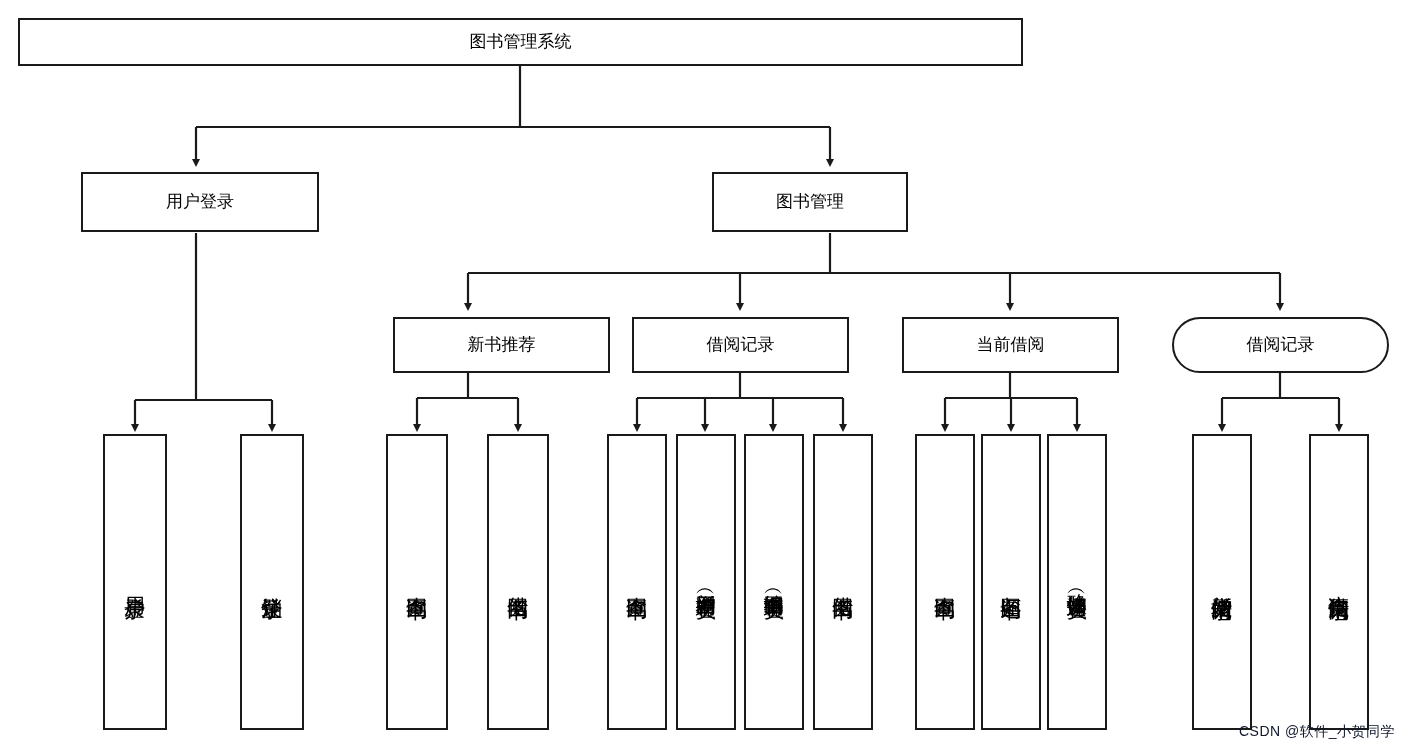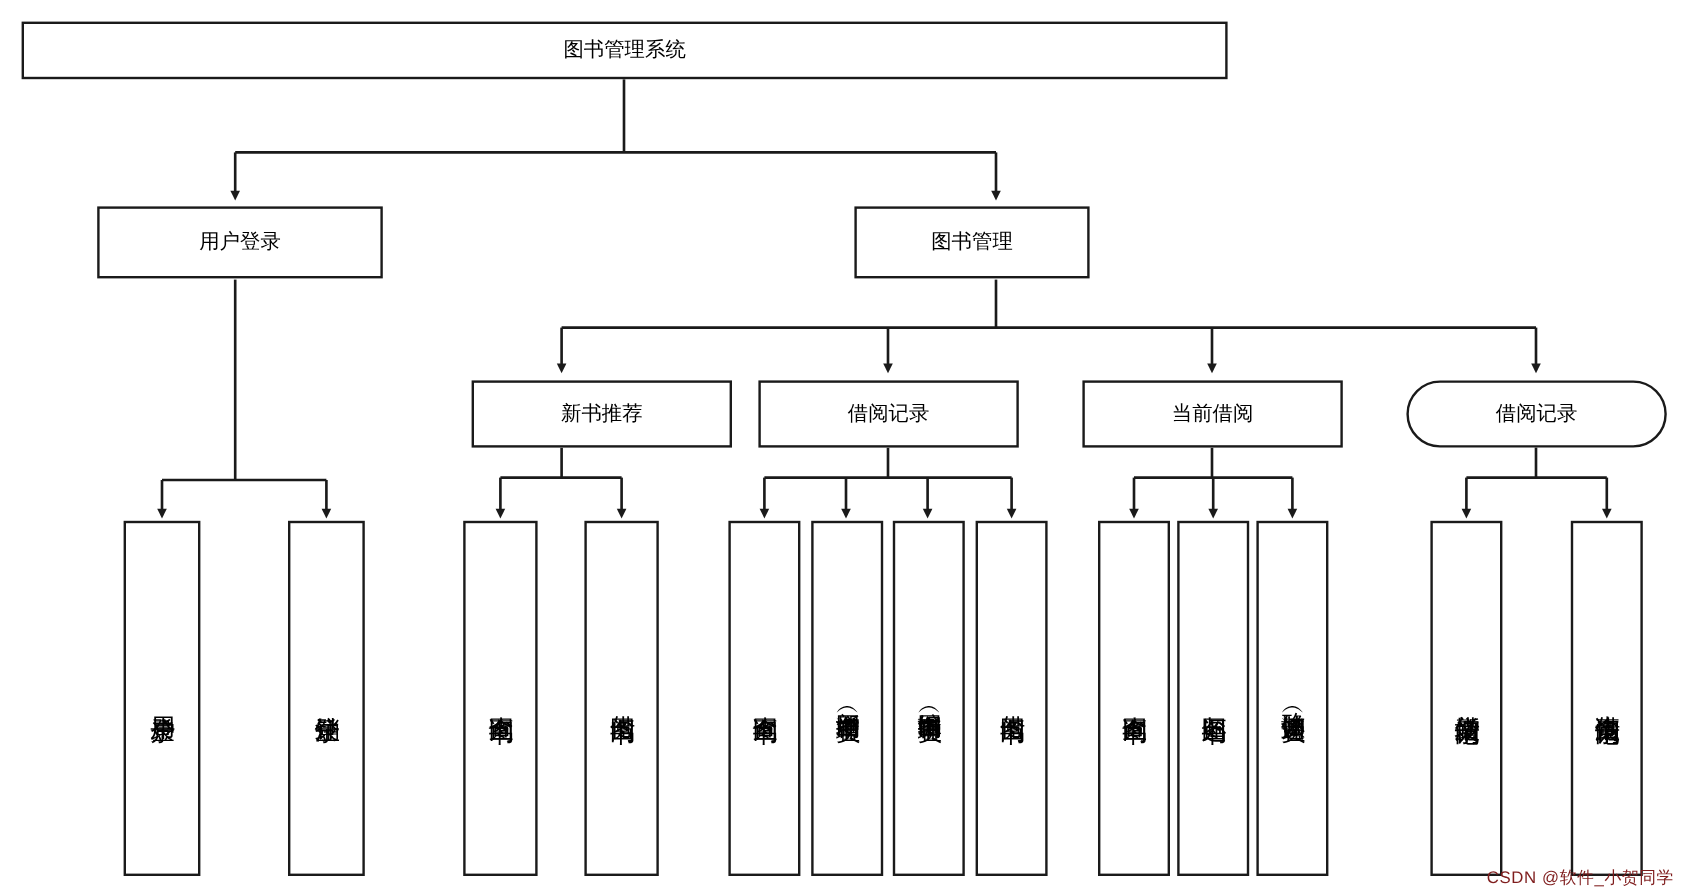--- a/index.html
+++ b/index.html
@@ -48,21 +48,21 @@
     padding: 8px 0;
   }
   .node.v.small {
     font-size: 20px;
   }
   .watermark {
     position: absolute;
     right: 10px;
     bottom: 6px;
     font-size: 14px;
-    color: #7f1d1d;
+    color: #0f172a;
     letter-spacing: 0.5px;
   }
 </style>
 </head>
 <body>
 
 <div id="canvas">
 
   <svg class="wires" viewBox="0 0 1405 747" xmlns="http://www.w3.org/2000/svg">
     <defs>

